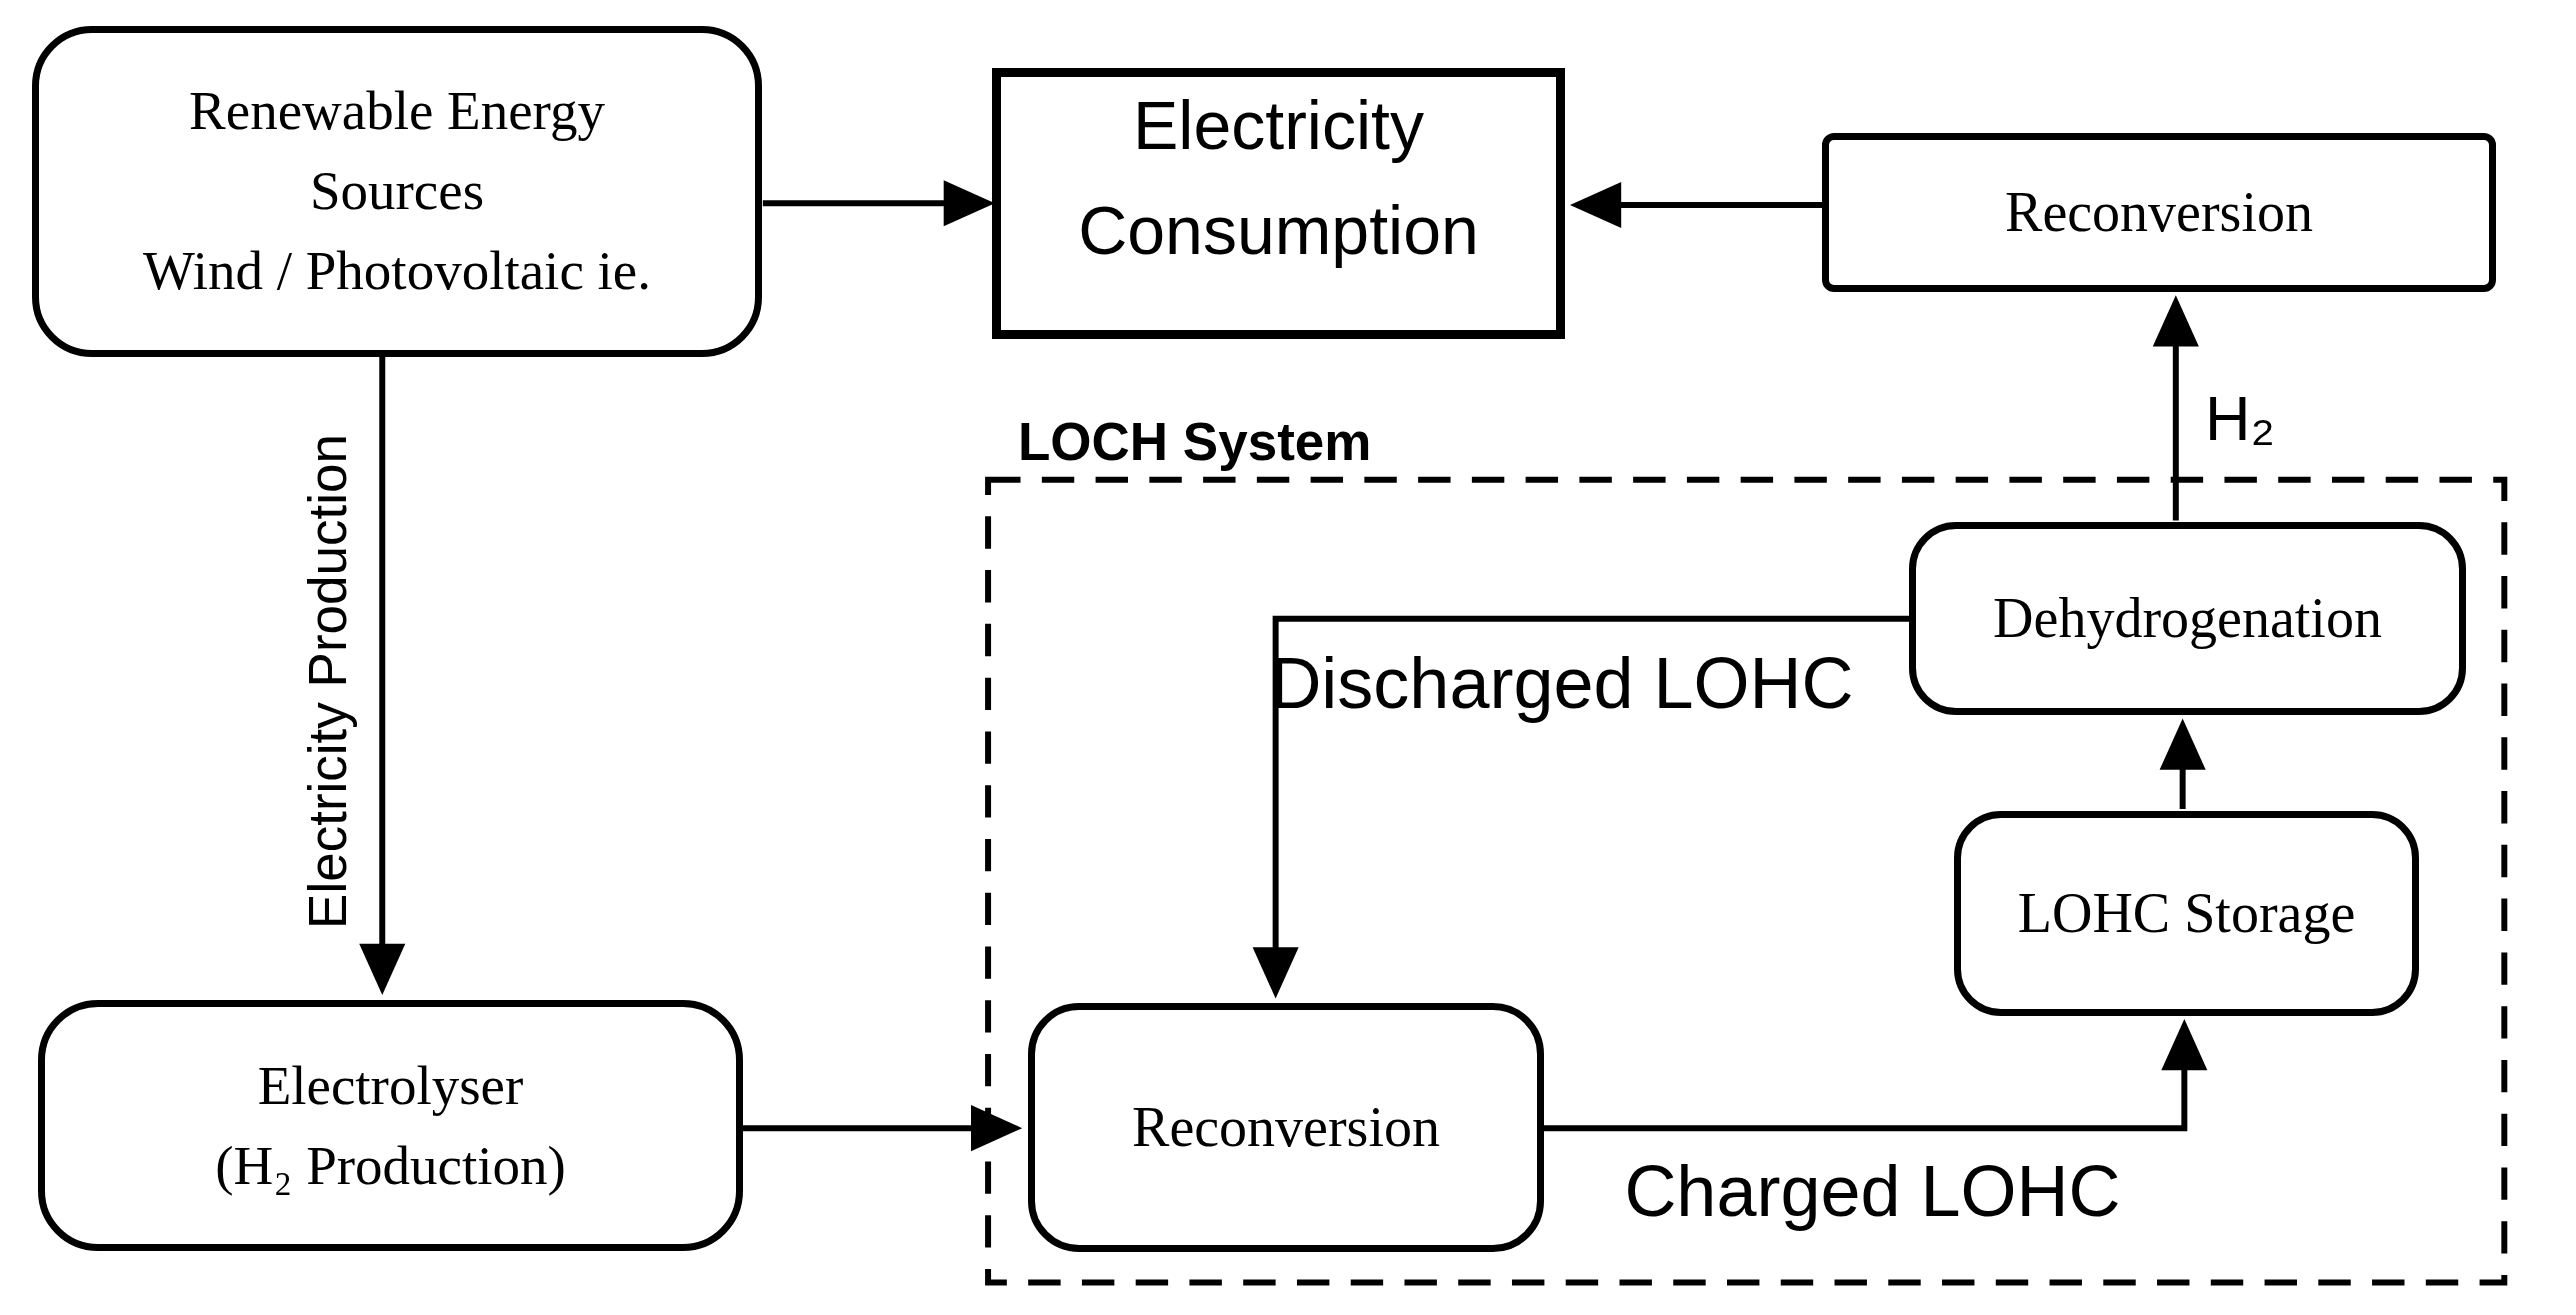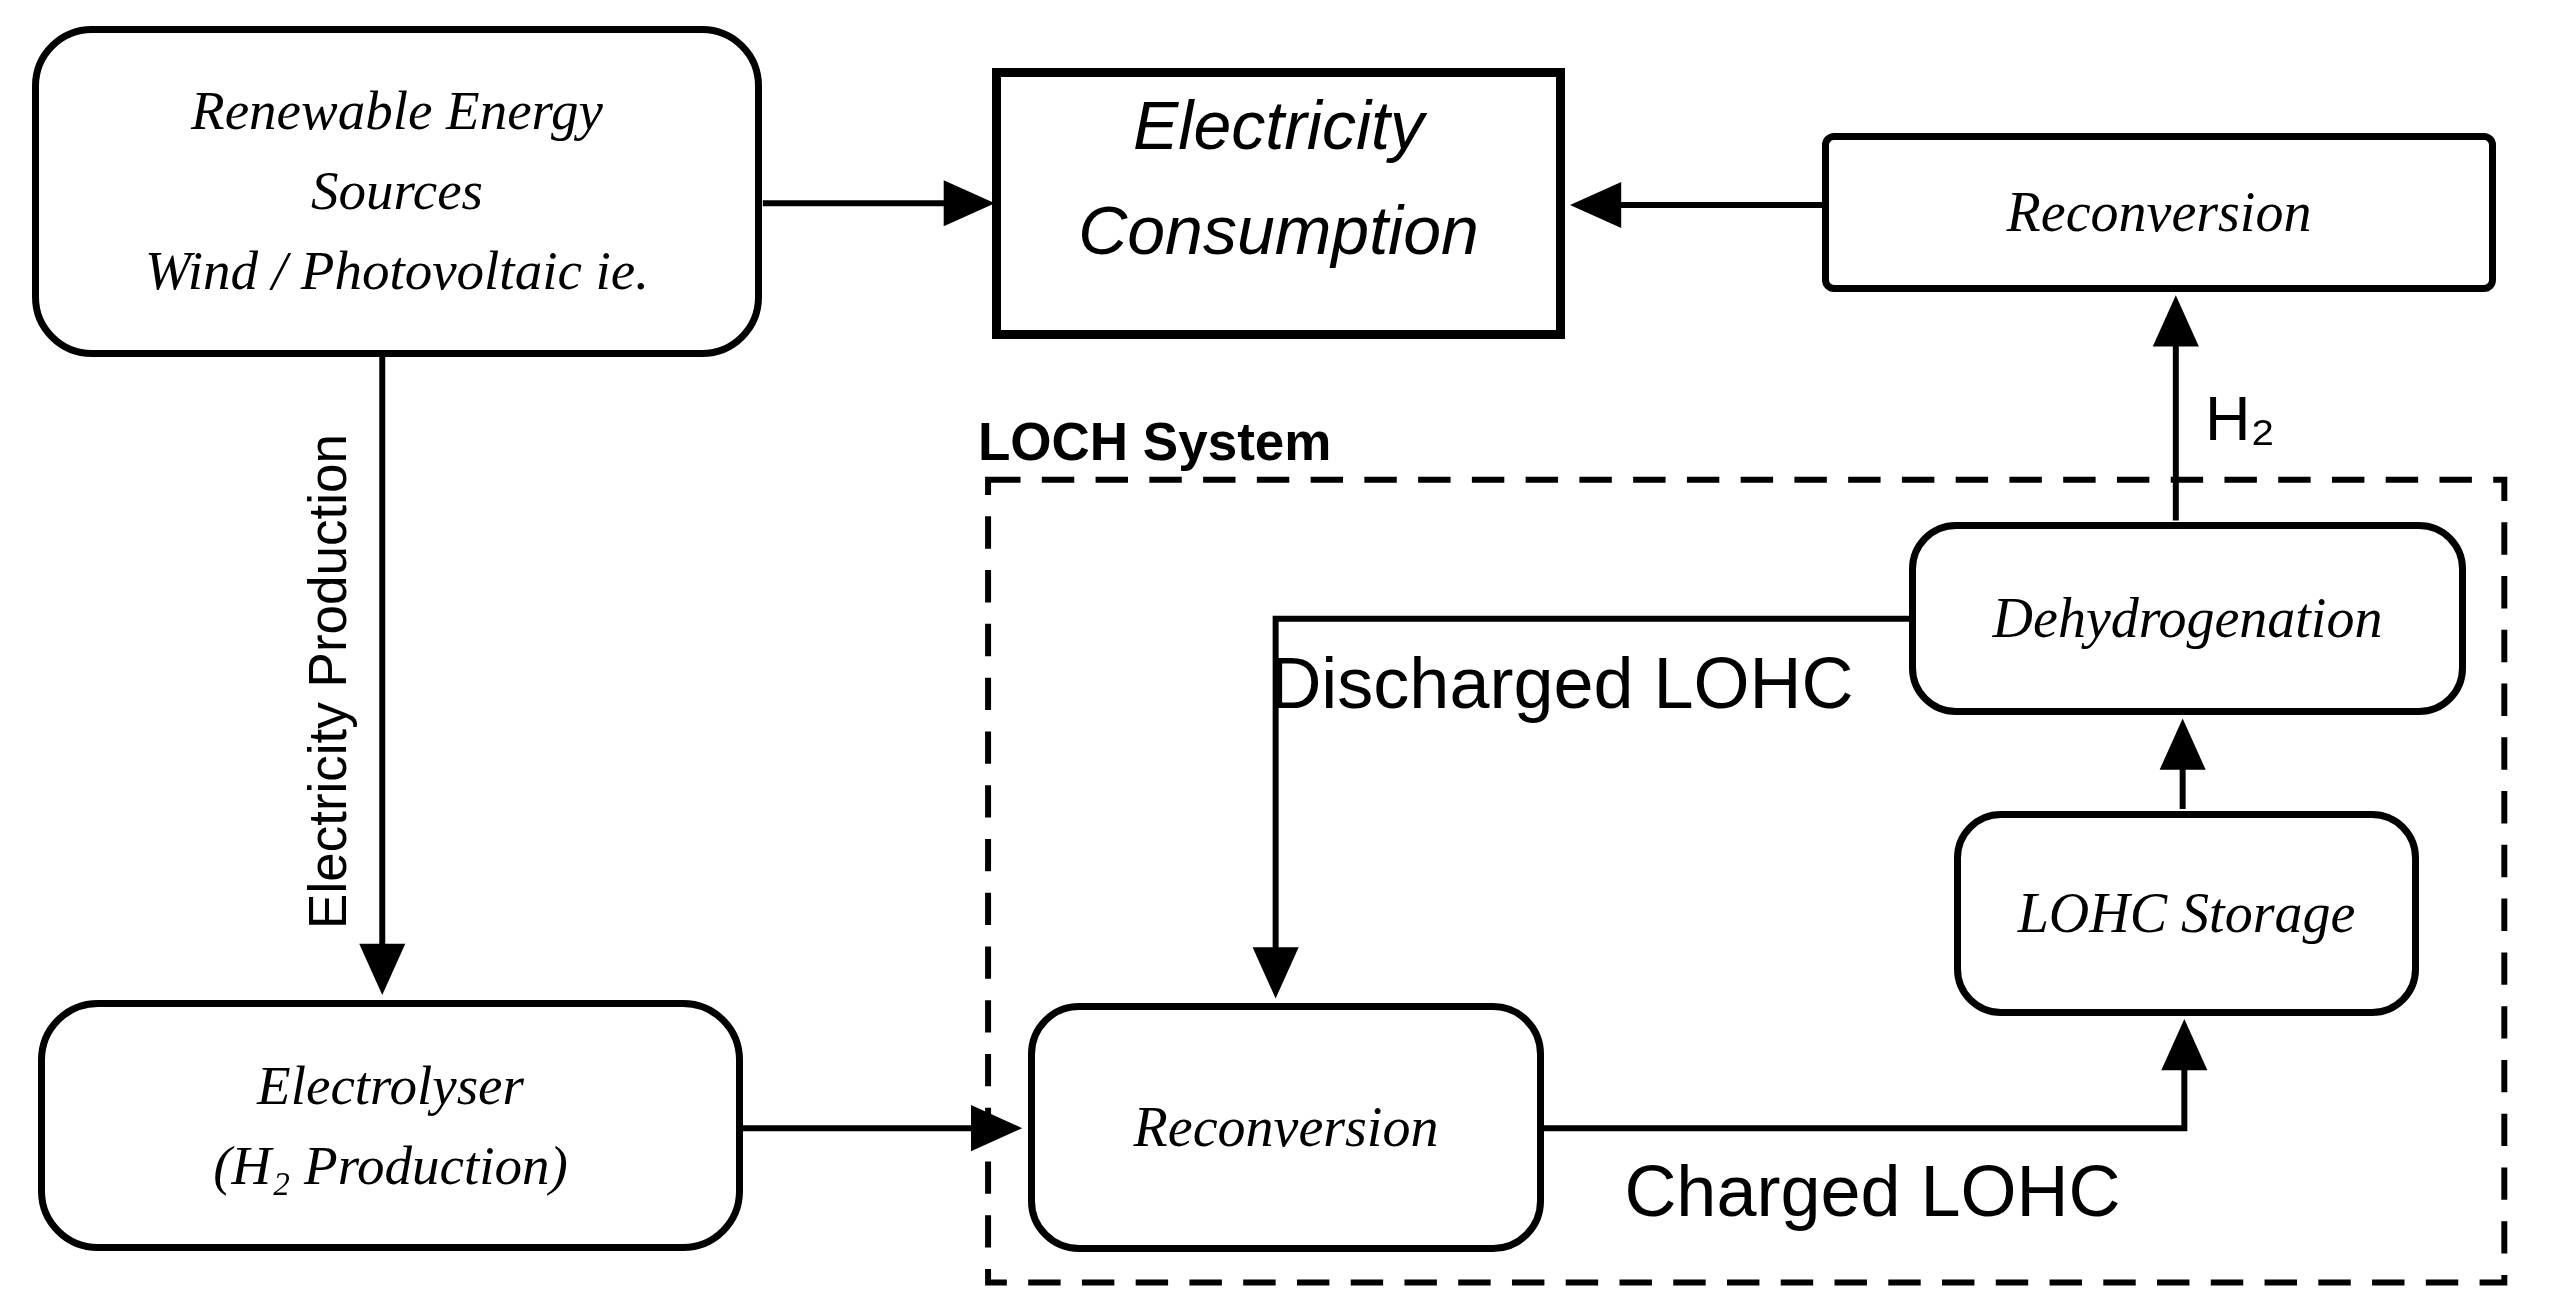--- a/index.html
+++ b/index.html
@@ -28,21 +28,20 @@
     border: 7.7px solid #000000;
     display: flex;
     align-items: center;
     justify-content: center;
     text-align: center;
     white-space: pre-line;
     font-family: "Liberation Serif", "DejaVu Serif", serif;
     font-size: 56px;
     line-height: 1.45;
     color: #000000;
-    font-style: italic;
   }
   .node.rounded-lg { border-radius: 60px; }
   .node.rounded-md { border-radius: 47px; }
 
   .node-renewable       { left: 32px;   top: 25.6px;   width: 730px; height: 331px; font-size: 55px; }
   .node-consumption     { left: 992px; top: 68px;   width: 573px; height: 271px;
                           border-width: 9.4px; border-radius: 0;
                           font-family: "Liberation Sans", "DejaVu Sans", sans-serif;
                           font-size: 68px; line-height: 1.55; padding-bottom: 51px; }
   .node-reconversion    { left: 1822px; top: 133px;  width: 674px; height: 159px; border-radius: 12px; }
@@ -52,21 +51,21 @@
   .node-electrolyser    { left: 38px;   top: 1000px; width: 705px; height: 251px; font-size: 55px; }
 
   .edge-label {
     position: absolute;
     color: #000000;
     font-size: 72px;
     text-align: center;
     white-space: nowrap;
   }
   .label-group {
-    left: 978px; top: 411px;
+    left: 1018px; top: 411px;
     font-size: 53px;
     font-weight: bold;
     text-align: center;
   }
   .label-elec-production {
     left: -57px; top: 643px;
     width: 768px; height: 77px;
     line-height: 77px;
     font-size: 53px;
     transform: rotate(-90deg);

